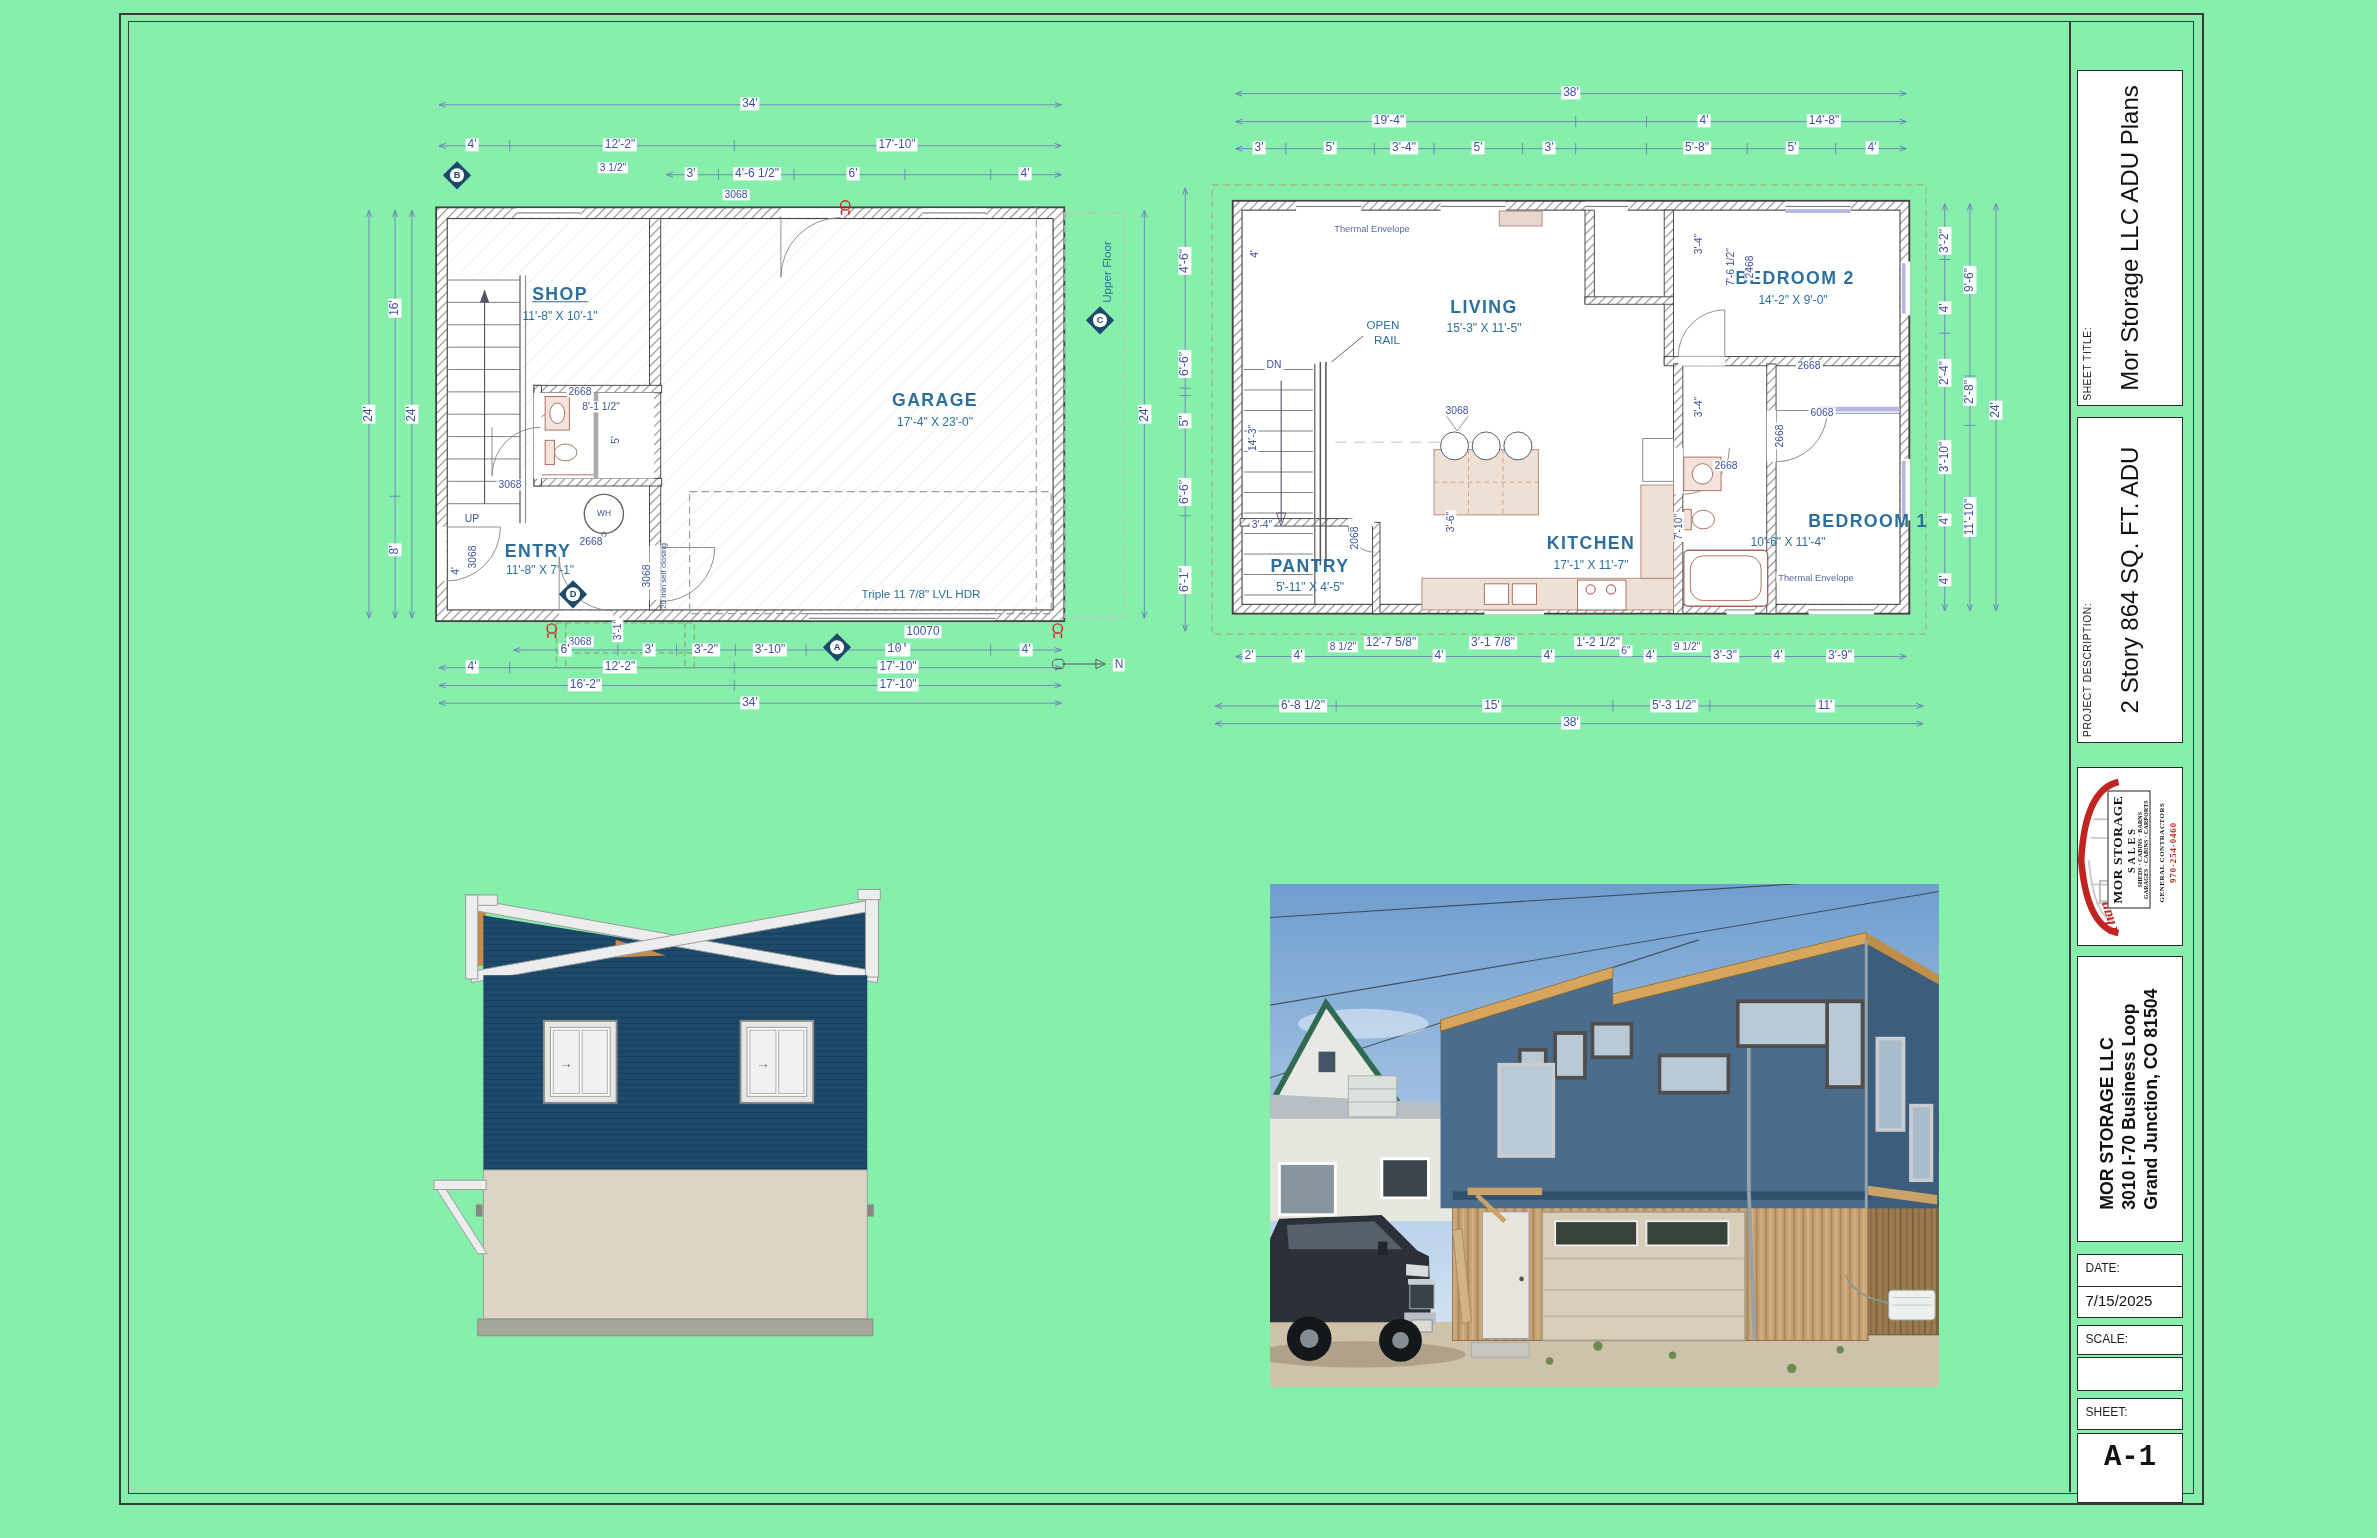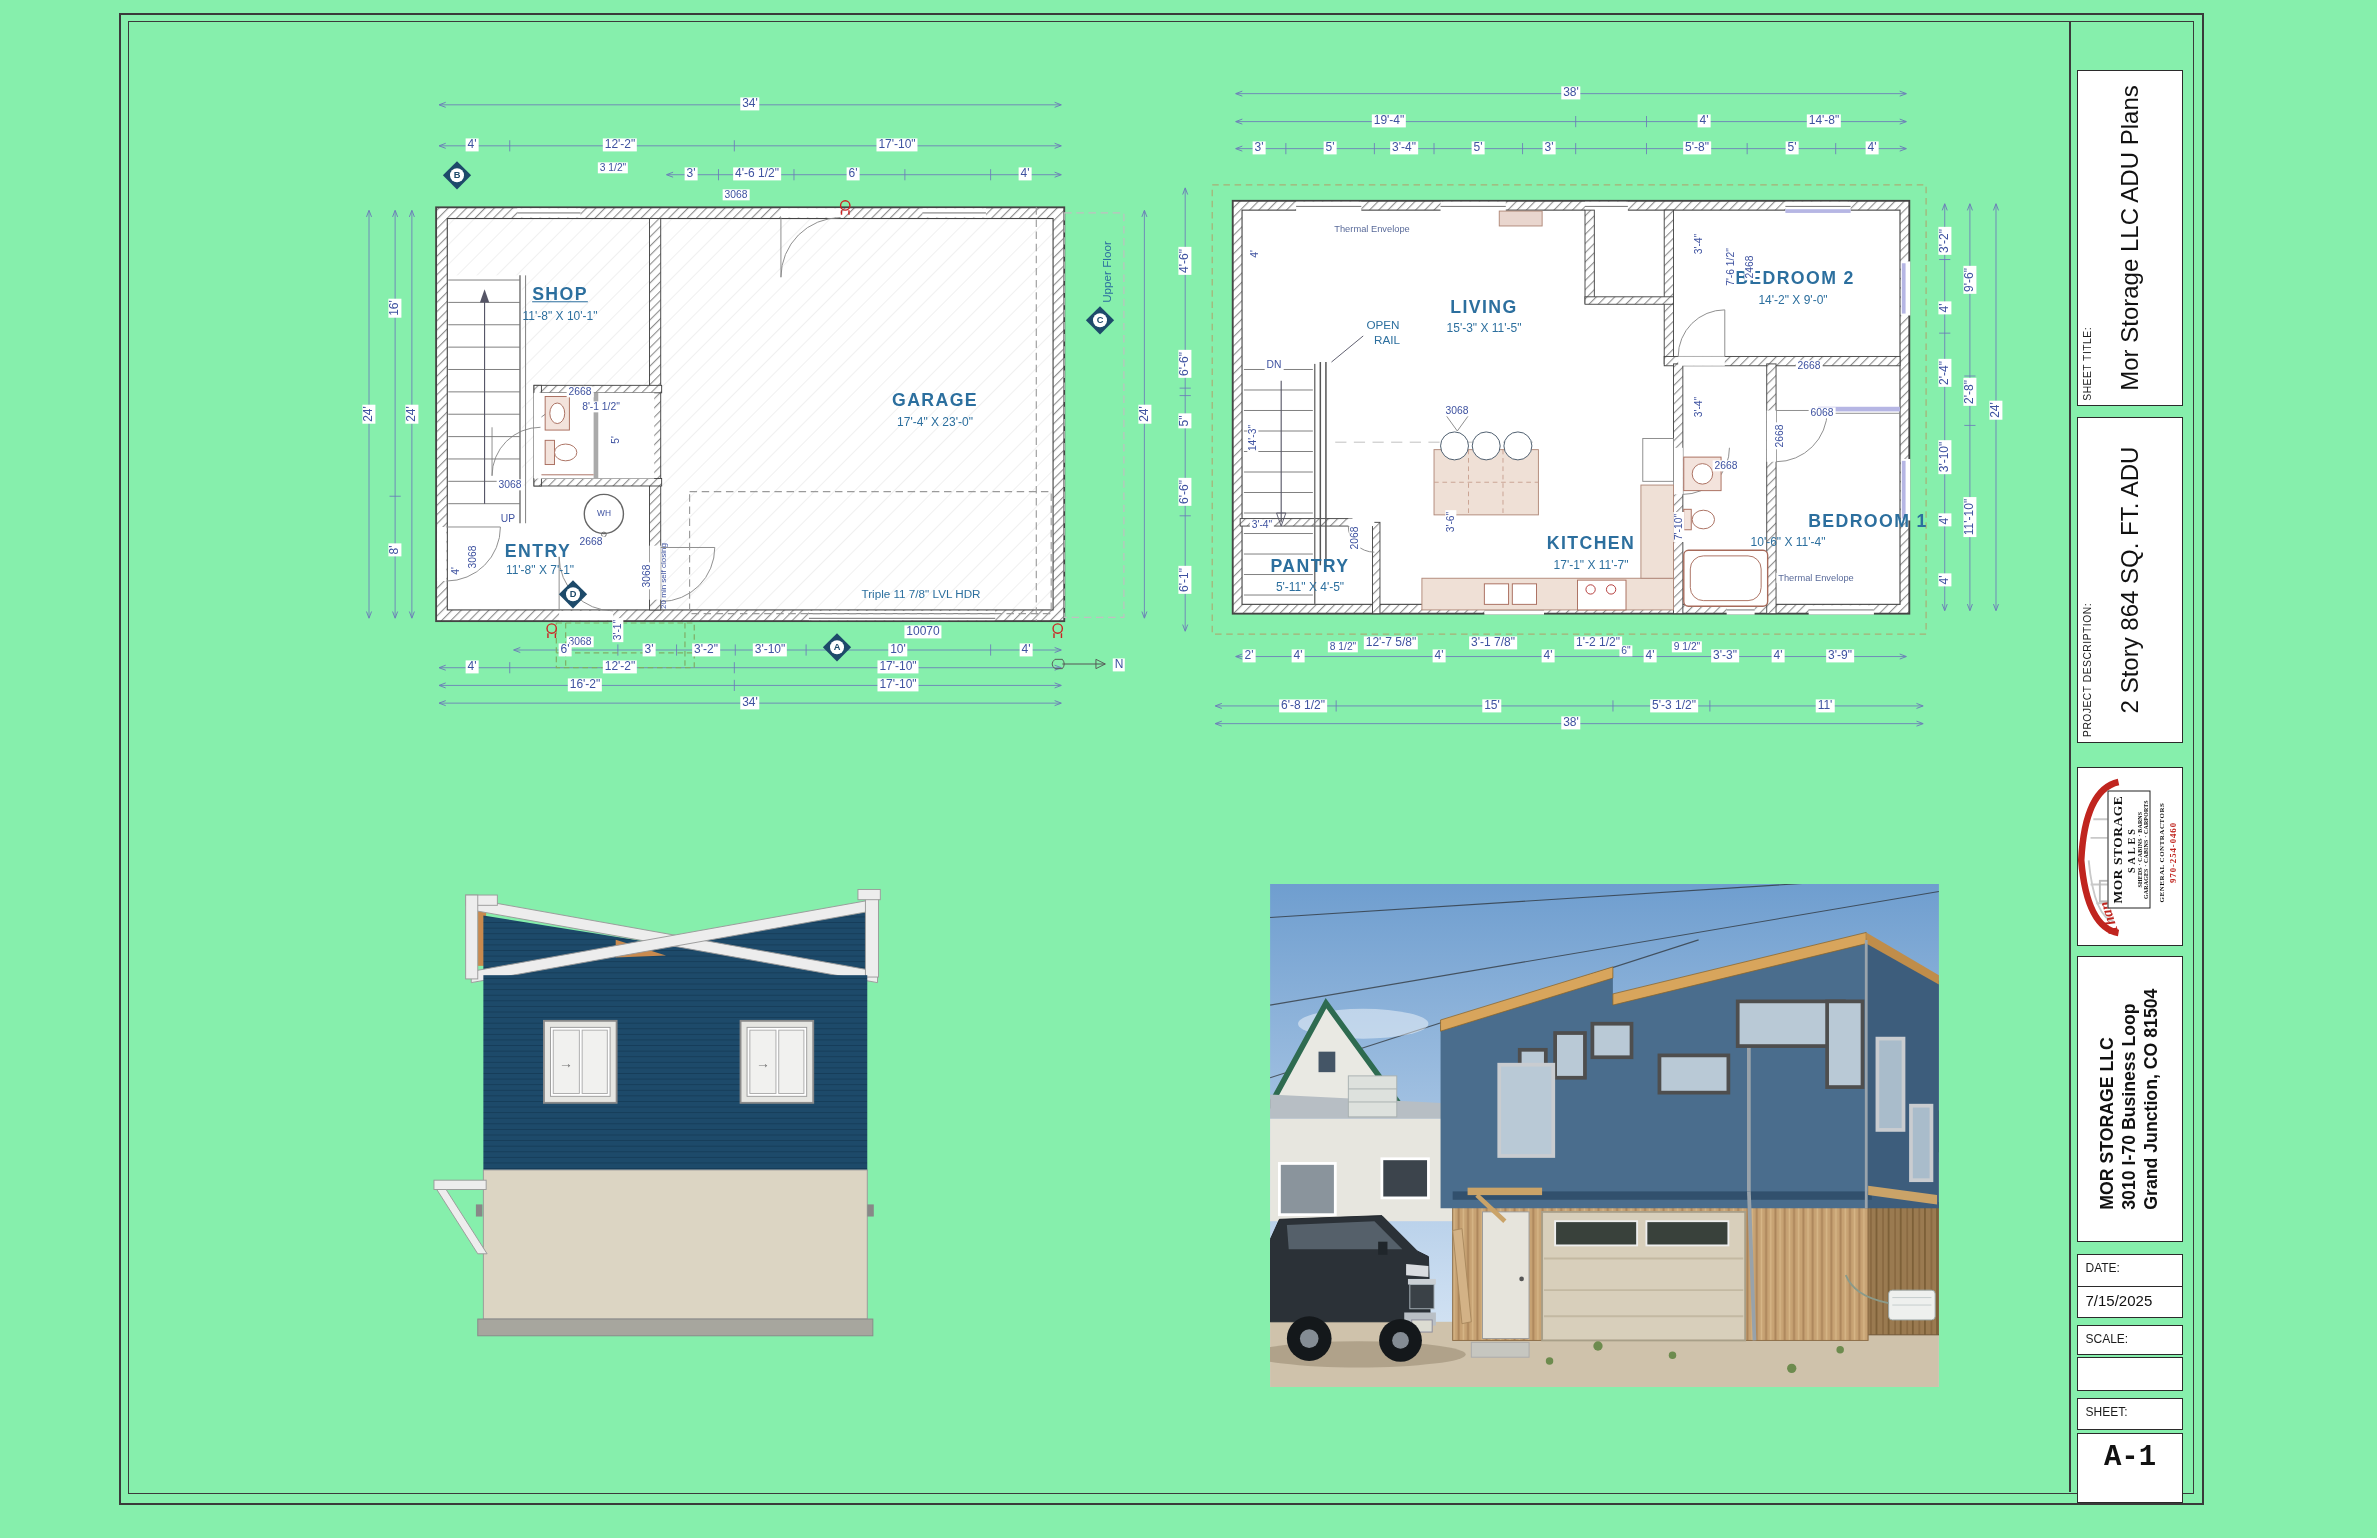--- a/index.html
+++ b/index.html
@@ -486,31 +486,31 @@
       <span class="lbl roomdim" style="left: 540px; top: 571px;">11'-8" X 7'-1"</span>
       <span class="lbl small" style="left: 580px; top: 392px;">2668</span>
       <span class="lbl small" style="left: 601px; top: 407px;">8'-1 1/2"</span>
       <span class="lbl smallv" style="left: 616px; top: 440px;">5'</span>
       <span class="lbl tiny" style="left: 604px; top: 514px;">WH</span>
       <span class="lbl small" style="left: 591px; top: 542px;">2668</span>
       <span class="lbl small" style="left: 510px; top: 485px;">3068</span>
       <span class="lbl smallv" style="left: 473px; top: 557px;">3068</span>
       <span class="lbl smallv" style="left: 647px; top: 576px;">3068</span>
       <span class="lbl tinyv" style="left: 664px; top: 576px;">20 min self closing</span>
-      <span class="lbl small" style="left: 508px; top: 519px;">UP</span>
+      <span class="lbl small" style="left: 472px; top: 519px;">UP</span>
       <span class="lbl smallv" style="left: 456px; top: 571px;">4'</span>
       <span class="lbl note" style="left: 921px; top: 594px;">Triple 11 7/8" LVL HDR</span>
       <span class="lbl dim" style="left: 923px; top: 632px;">10070</span>
       <span class="lbl small" style="left: 580px; top: 642px;">3068</span>
       <span class="lbl smallv" style="left: 618px; top: 630px;">3'-1"</span>
       <span class="lbl dim" style="left: 565px; top: 650px;">6'</span>
       <span class="lbl dim" style="left: 649px; top: 650px;">3'</span>
       <span class="lbl dim" style="left: 706px; top: 650px;">3'-2"</span>
       <span class="lbl dim" style="left: 770px; top: 650px;">3'-10"</span>
-      <span class="lbl dim" style="left: 898px; top: 650px;">10'</span>
+      <span class="lbl dim" style="left: 898px; top: 650px; font-family: Liberation Mono, monospace;">10'</span>
       <span class="lbl dim" style="left: 1026px; top: 650px;">4'</span>
       <span class="lbl dim" style="left: 472px; top: 667px;">4'</span>
       <span class="lbl dim" style="left: 620px; top: 667px;">12'-2"</span>
       <span class="lbl dim" style="left: 898px; top: 667px;">17'-10"</span>
       <span class="lbl dim" style="left: 585px; top: 685px;">16'-2"</span>
       <span class="lbl dim" style="left: 898px; top: 685px;">17'-10"</span>
       <span class="lbl dim" style="left: 750px; top: 703px;">34'</span>
       <span class="lbl dimv" style="left: 369px; top: 414px;">24'</span>
       <span class="lbl dimv" style="left: 395px; top: 308px;">16'</span>
       <span class="lbl dimv" style="left: 412px; top: 414px;">24'</span>

